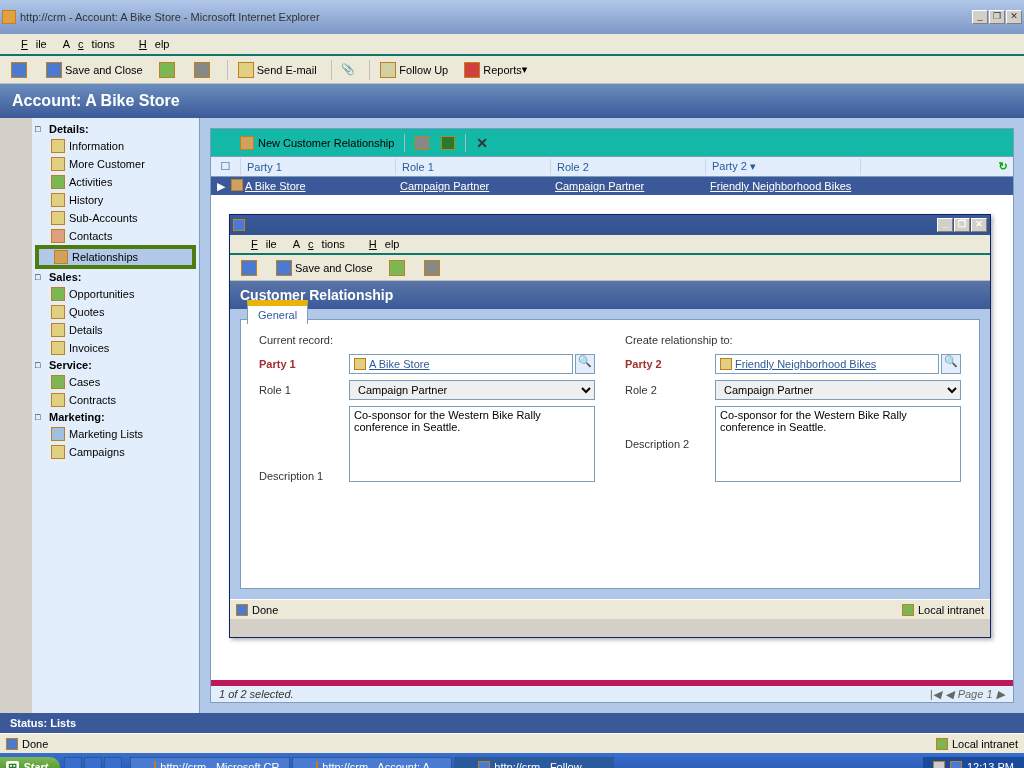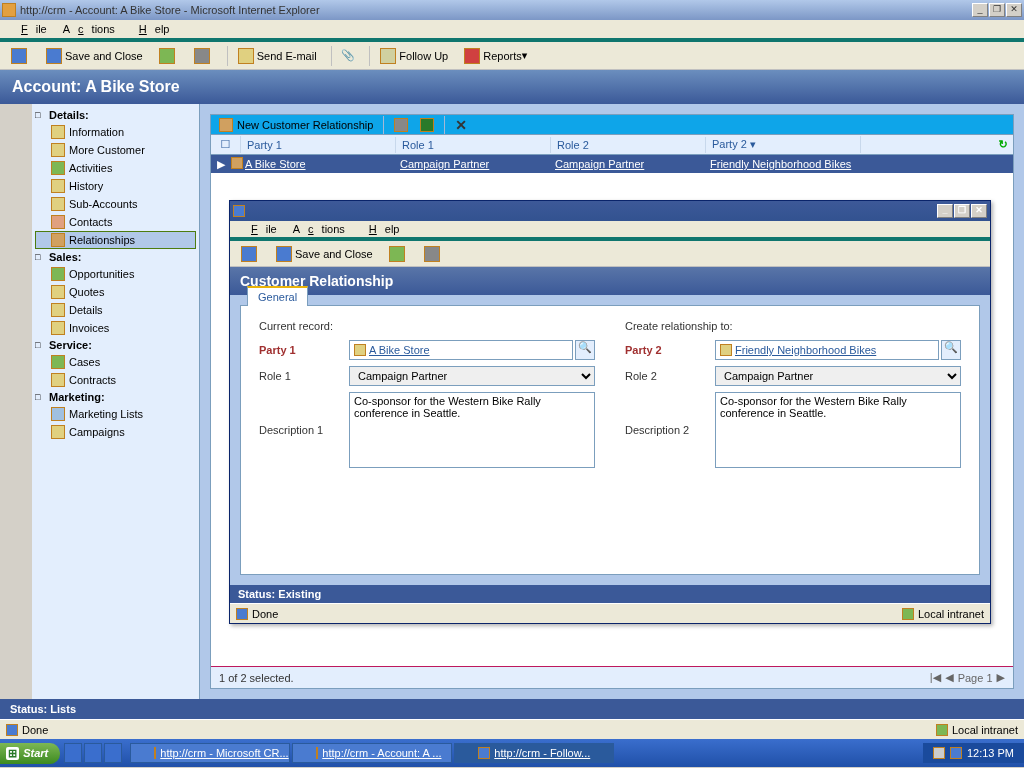--- a/index.html
+++ b/index.html
@@ -1,69 +1,69 @@
 <!DOCTYPE html>
 <html><head>
 <meta charset="utf-8">
 <style>
 * { margin: 0; padding: 0; box-sizing: border-box; font-family: Tahoma, sans-serif; font-size: 11px; }
 body { background: #d4d0c8; width: 1024px; height: 768px; overflow: hidden; position: relative; }
 
 
-.titlebar { background: linear-gradient(to bottom, #b1c8e9, #7c97c6); height: 20px; display: flex; align-items: center; padding: 0 2px; color: #333; }
+.titlebar { background: linear-gradient(to bottom, #b1c8e9, #7c97c6); height: 34px; display: flex; align-items: center; padding: 0 2px; color: #333; }
 .titlebar .ie-icon { width: 14px; height: 14px; margin-right: 4px; }
 .titlebar .winbtns { margin-left: auto; display: flex; gap: 1px; }
 .winbtn { width: 16px; height: 14px; background: #d4d0c8; border: 1px solid #808080; border-top-color: #fff; border-left-color: #fff; font-size: 9px; text-align: center; cursor: pointer; line-height: 11px; }
 
 
-.menubar { background: #ece9d8; height: 22px; display: flex; align-items: center; padding: 0 5px; border-bottom: 4px solid #0f766e; }
+.menubar { background: #ece9d8; height: 22px; display: flex; align-items: center; padding: 0 5px; border-bottom: 2px solid #0f766e; }
 .menubar span { padding: 2px 8px; cursor: pointer; }
 .menubar .u { text-decoration: underline; }
 
 
 .toolbar { background: #ece9d8; height: 28px; display: flex; align-items: center; padding: 0 5px; border-bottom: 1px solid #c0c0c0; }
 .toolbar .tbtn { display: flex; align-items: center; padding: 2px 6px; margin-right: 4px; cursor: pointer; }
 .toolbar .sep { width: 1px; height: 20px; background: #c0c0c0; margin: 0 4px; }
 .toolbar .ticon { width: 16px; height: 16px; margin-right: 3px; }
 
 
 .banner { background: linear-gradient(to bottom, #6b8ebe, #3b5998); color: #fff; font-size: 16px; font-weight: bold; padding: 8px 12px; }
 
 
 .main { display: flex; height: 595px; background: #fff; margin-left: 32px; }
 .sidebar { width: 168px; background: #e3eefd; border-right: 1px solid #7b9ebd; padding: 3px; overflow-y: auto; }
 .sidebar .grp-header { font-weight: bold; color: #000; padding: 2px 0 2px 14px; position: relative; }
 .sidebar .grp-header::before { content: "□"; position: absolute; left: 0; font-size: 9px; top: 3px; }
 .sidebar .item { display: flex; align-items: center; padding: 2px 4px 2px 16px; cursor: pointer; color: #000; }
-.sidebar .item.selected { background: #b1c8e9; border: 1px solid #4d7c0f; padding: 1px 3px 1px 15px; }
+.sidebar .item.selected { background: #b1c8e9; border: 4px solid #4d7c0f; padding: 1px 3px 1px 15px; }
 .sidebar .item .sicon { width: 14px; height: 14px; margin-right: 4px; }
 
 
 .content { flex: 1; background: #b1c8e9; padding: 10px; position: relative; }
 .content-inner { background: #fff; height: 100%; border: 1px solid #7b9ebd; position: relative; }
 
 
-.content-toolbar { background: #0ea5e9; height: 20px; display: flex; align-items: center; padding: 0 2px; border-bottom: 1px solid #7b9ebd; }
+.content-toolbar { background: #14b8a6; height: 28px; display: flex; align-items: center; padding: 0 23px; border-bottom: 1px solid #7b9ebd; }
 .content-toolbar .cbtn { display: flex; align-items: center; padding: 2px 6px; cursor: pointer; }
 .content-toolbar .sep { width: 1px; height: 18px; background: #a5b8d5; margin: 0 4px; }
 
 
 .grid-header { background: #e3eefd; height: 20px; display: flex; align-items: center; border-bottom: 1px solid #7b9ebd; }
 .grid-header .col { padding: 2px 6px; border-right: 1px solid #c8d8ec; color: #2a5a9c; }
 .grid-header .checkbox { width: 30px; text-align: center; }
 .grid-header .refresh { margin-left: auto; width: 20px; text-align: center; color: #0a0; font-weight: bold; cursor: pointer; }
 
 
 .grid-row { background: #3b5998; color: #fff; height: 18px; display: flex; align-items: center; }
 .grid-row .cell { padding: 2px 6px; }
 .grid-row .cell a { color: #fff; text-decoration: underline; }
 .grid-row .arrow { width: 14px; text-align: center; }
 
 
-.content-footer { position: absolute; bottom: 0; left: 0; right: 0; background: #e3eefd; height: 22px; display: flex; align-items: center; padding: 0 8px; border-top: 1px solid #be185d; color: #333; }
+.content-footer { position: absolute; bottom: 0; left: 0; right: 0; background: #e3eefd; height: 22px; display: flex; align-items: center; padding: 0 8px; border-top: 6px solid #be185d; color: #333; font-style: italic; }
 .content-footer .pager { margin-left: auto; display: flex; align-items: center; gap: 4px; color: #666; }
 
 
 .outer-status { background: #3b5998; color: #fff; font-weight: bold; padding: 4px 10px; }
 .ie-status { background: #ece9d8; height: 20px; display: flex; align-items: center; padding: 0 6px; border-top: 1px solid #fff; }
 .ie-status .zone { margin-left: auto; display: flex; align-items: center; }
 
 
 .taskbar { background: linear-gradient(to bottom, #3a6ecd, #2050a8); height: 28px; display: flex; align-items: center; }
 .start-btn { background: linear-gradient(to bottom, #7db754, #3c8a1f); color: #fff; font-weight: bold; font-style: italic; padding: 4px 12px 4px 6px; border-radius: 0 10px 10px 0; display: flex; align-items: center; font-size: 13px; }
@@ -73,21 +73,21 @@
 .taskbar .tray { background: #1a4a9c; color: #fff; padding: 4px 10px; display: flex; align-items: center; gap: 5px; }
 
 
 .popup { position: absolute; top: 85px; left: 18px; width: 762px; height: 424px; background: #d4d0c8; border: 1px solid #0a246a; box-shadow: 2px 2px 4px rgba(0,0,0,0.3); }
 .popup .titlebar { background: linear-gradient(to bottom, #3d5998, #325290); height: 20px; color: #fff; font-weight: bold; padding: 0 3px; }
 .popup .menubar { height: 20px; background: #ece9d8; }
 .popup .toolbar { height: 26px; background: #ece9d8; }
 .popup .banner { font-size: 14px; padding: 6px 10px; background: linear-gradient(to bottom, #5975a8, #3b5998); }
 .popup-body { background: #b1c8e9; padding: 10px; height: 290px; }
 .popup-form { background: #fff; height: 100%; border: 1px solid #7b9ebd; position: relative; }
-.tab { position: absolute; top: -20px; left: 6px; background: #fff; border: 1px solid #7b9ebd; border-bottom: none; border-top: 2px solid #eab308; padding: 3px 10px; color: #2a5a9c; }
+.tab { position: absolute; top: -20px; left: 6px; background: #fff; border: 1px solid #7b9ebd; border-bottom: none; border-top: 6px solid #eab308; padding: 3px 10px; color: #2a5a9c; }
 .form-content { padding: 14px 18px; display: flex; gap: 30px; }
 .form-col { flex: 1; }
 .form-col .sect-label { color: #333; margin-bottom: 8px; display: block; }
 .form-row { display: flex; align-items: center; margin-bottom: 6px; }
 .form-row .lbl { width: 90px; color: #333; }
 .form-row .lbl.req { color: #a03030; font-weight: bold; }
 .form-row .field { flex: 1; display: flex; }
 .form-row input, .form-row select, .form-row textarea { flex: 1; border: 1px solid #7b9ebd; padding: 2px 4px; font-size: 11px; }
 .form-row .lookup-btn { width: 20px; height: 20px; border: 1px solid #7b9ebd; background: #e3eefd; margin-left: 2px; cursor: pointer; text-align: center; }
 .form-row a { color: #2a5a9c; text-decoration: underline; }
@@ -301,21 +301,21 @@
                       </div>
                     <div class="lookup-btn">🔍</div>
                   </div>
                 </div>
                 <div class="form-row">
                   <span class="lbl">Role 1</span>
                   <div class="field">
                       <select><option>Campaign Partner</option></select>
                     </div>
                 </div>
-                <div class="form-row" style="align-items:center">
+                <div class="form-row" style="align-items:flex-end">
                   <span class="lbl">Description 1</span>
                   <div class="field">
                       <textarea style="">Co-sponsor for the Western Bike Rally conference in Seattle.</textarea>
                     </div>
                 </div>
               </div>
               <div class="form-col">
                 <span class="sect-label">Create relationship to:</span>
                 <div class="form-row">
                   <span class="lbl req">Party 2</span>
@@ -336,21 +336,20 @@
                 <div class="form-row" style="align-items:center">
                   <span class="lbl">Description 2</span>
                   <div class="field">
                       <textarea style="">Co-sponsor for the Western Bike Rally conference in Seattle.</textarea>
                     </div>
                 </div>
               </div>
             </div>
           </div>
         </div>
-        <div class="popup-status">Status: Existing</div>
         <div class="popup-ie-status">
           <span class="icon-sq" style="width:12px;height:12px;background:#4a7bd0;margin-right:4px"></span>
           <span>Done</span>
           <span style="margin-left:auto;display:flex;align-items:center">
               <span class="icon-sq" style="width:12px;height:12px;background:#7db754;margin-right:4px"></span>
               <span>Local intranet</span>
             </span>
         </div>
       </div>
 

